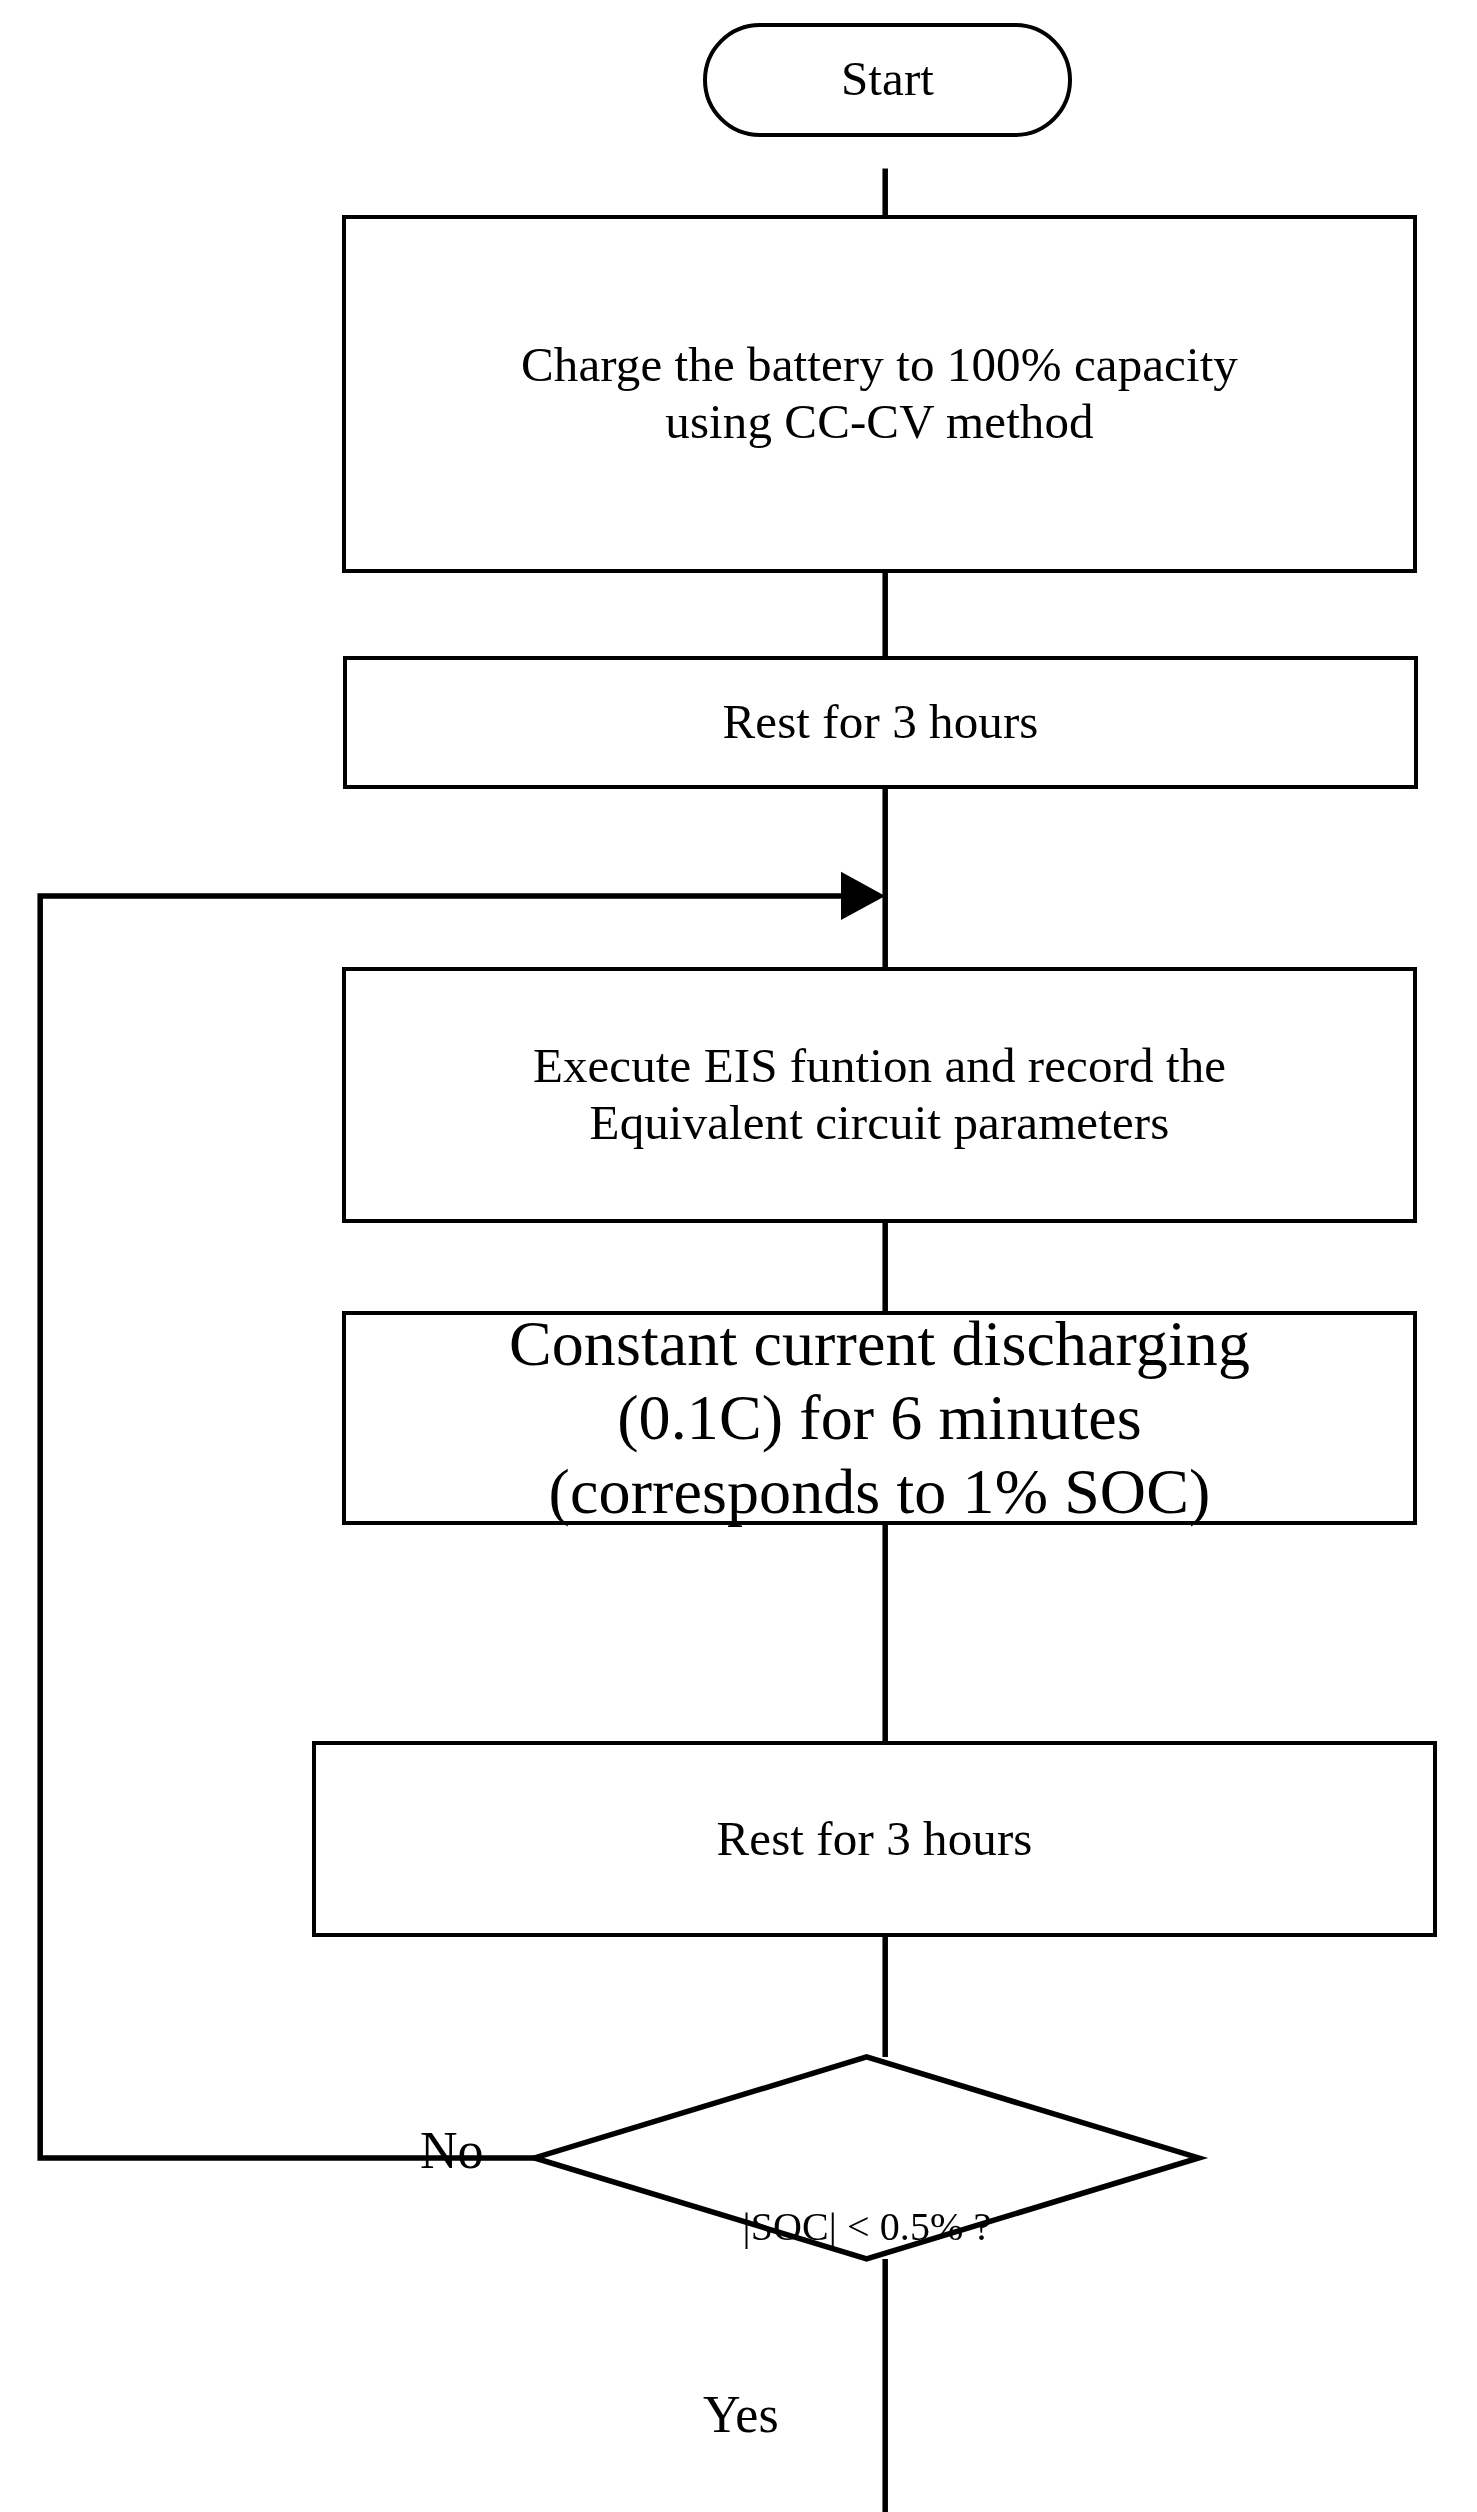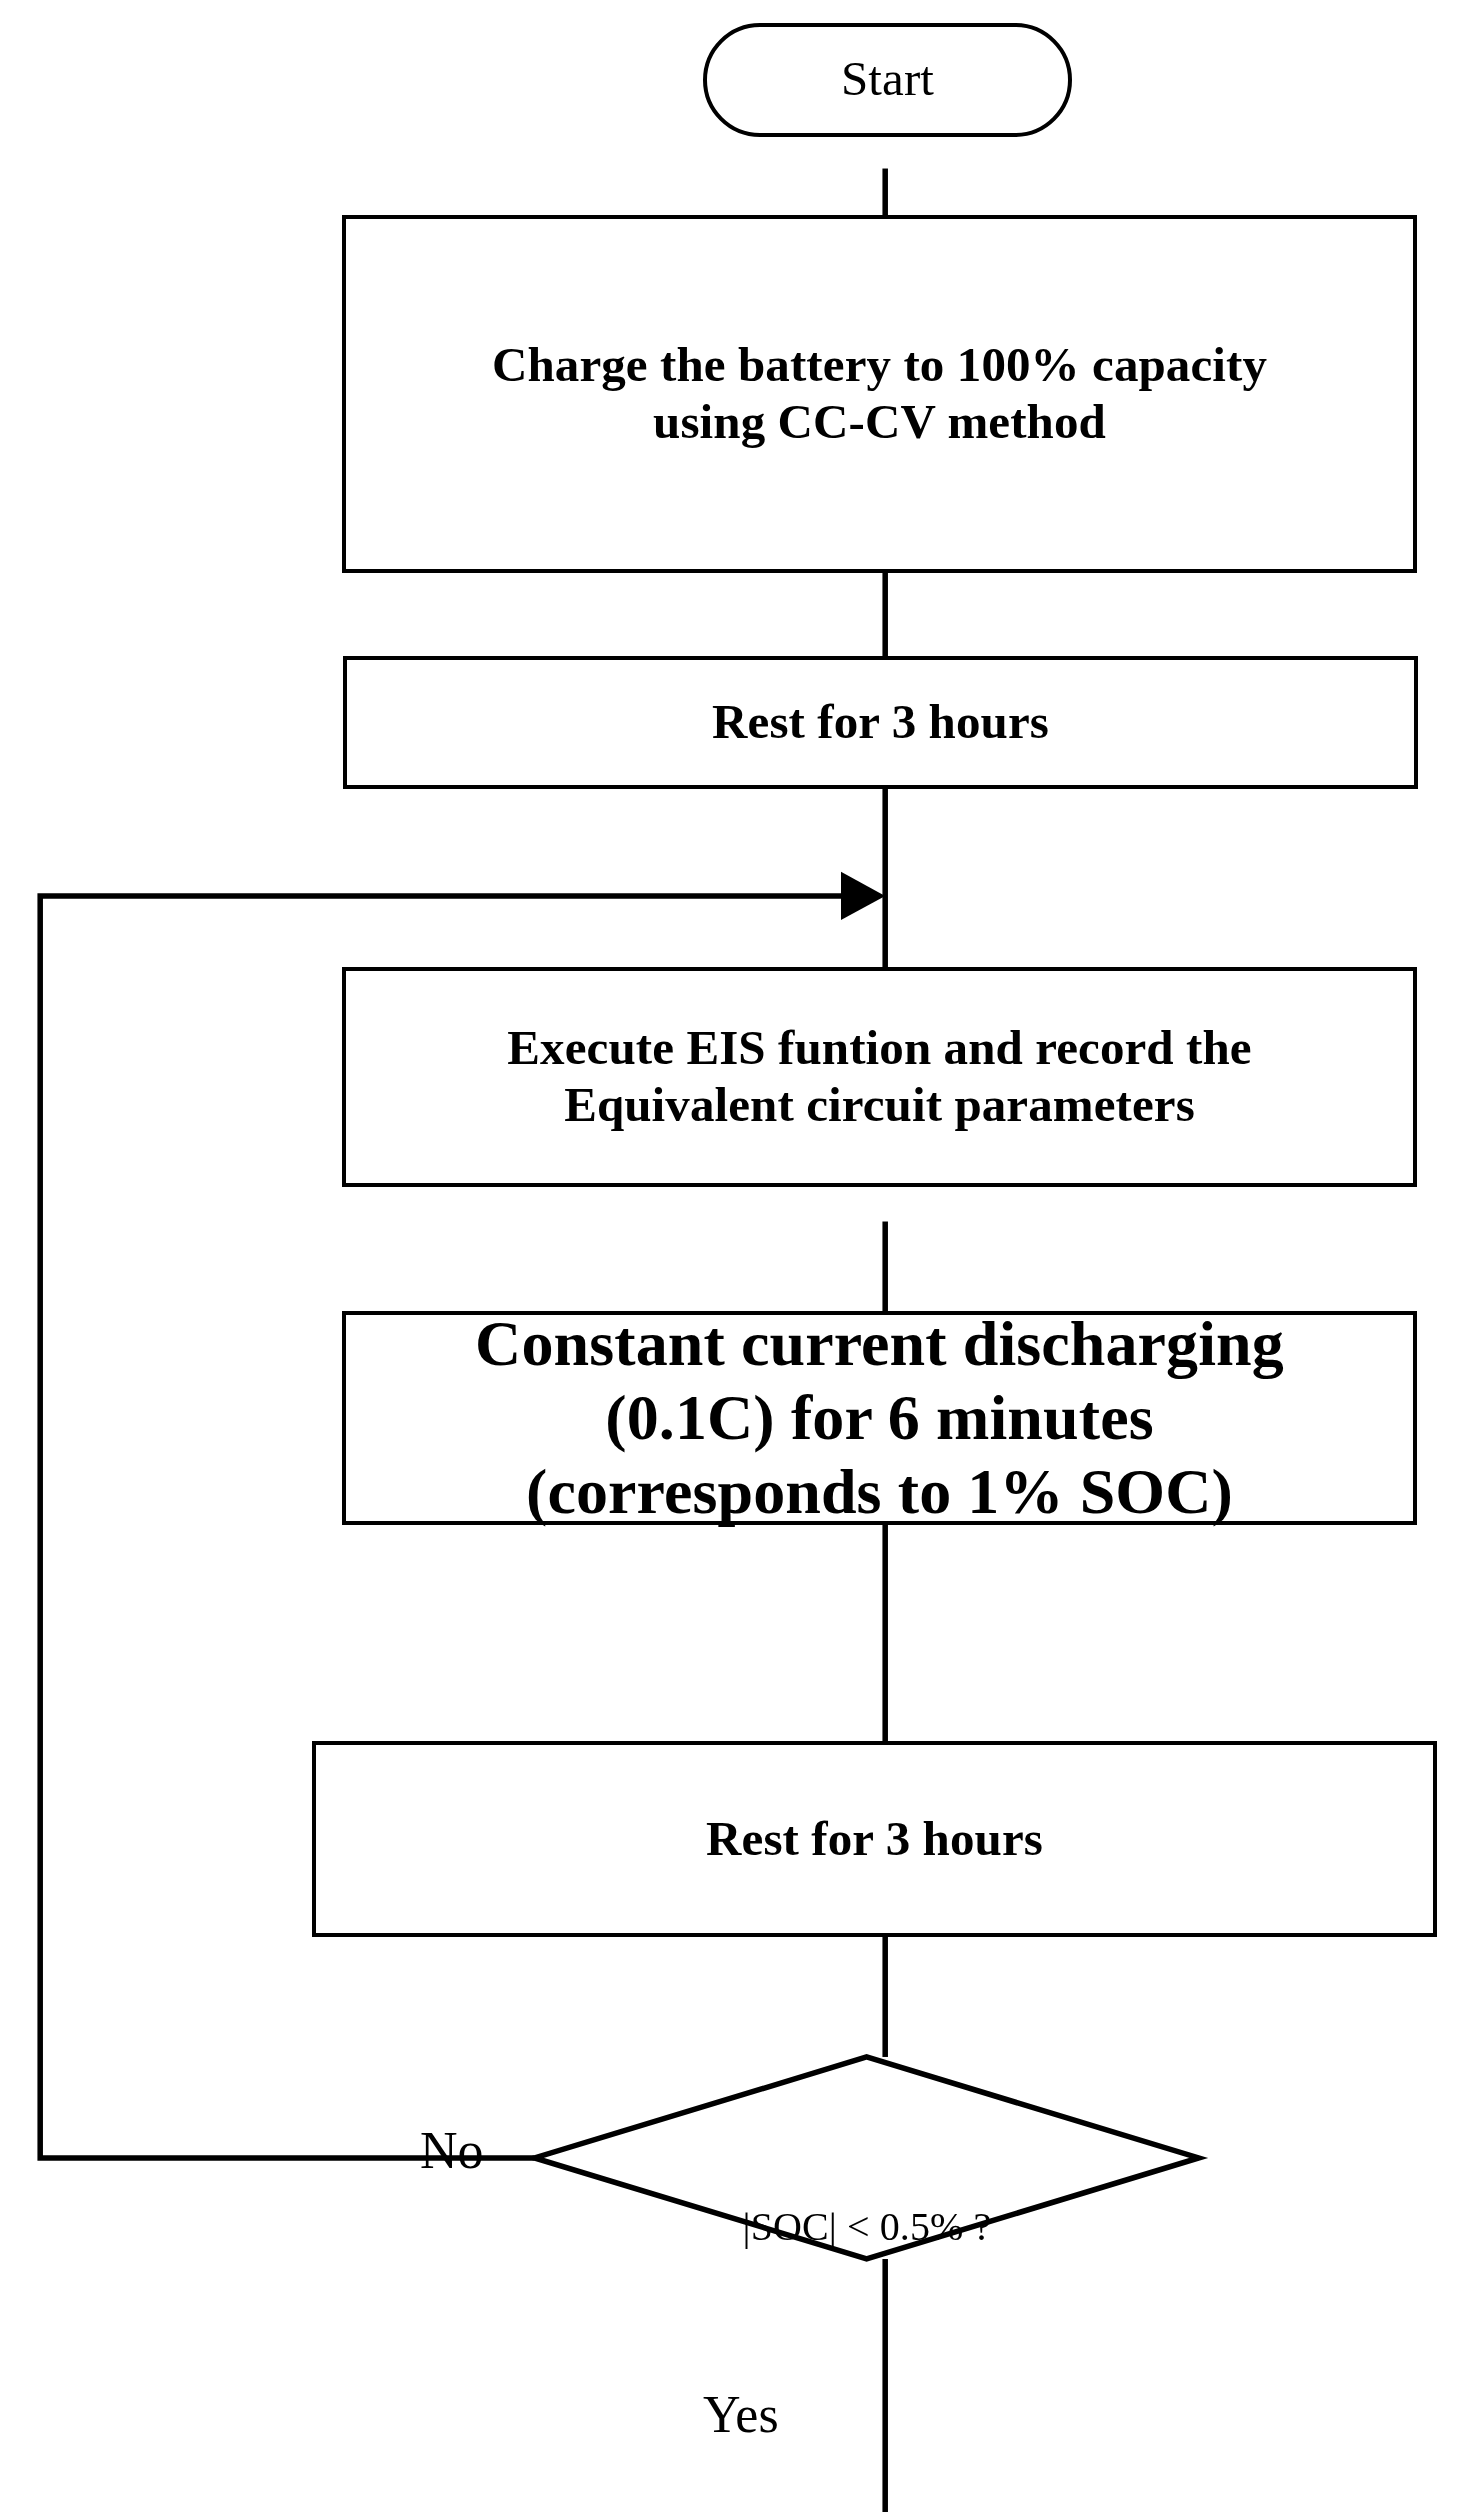--- a/index.html
+++ b/index.html
@@ -31,21 +31,20 @@
     background: #ffffff;
     color: #000000;
     display: flex;
     align-items: center;
     justify-content: center;
     text-align: center;
     z-index: 2;
   }
   .proc {
     border: 4.5px solid #000000;
-    font-weight: bold;
   }
   .term {
     border: 4.5px solid #000000;
   }
   .node .txt {
     display: block;
     width: 100%;
     line-height: 1.16;
     white-space: pre-line;
     letter-spacing: 0.1px;
@@ -61,21 +60,21 @@
     left: 342px; top: 215px; width: 1075px; height: 358px;
   }
   #node-charge .txt { font-size: 49px; }
 
   #node-rest1 {
     left: 343px; top: 656px; width: 1075px; height: 133px;
   }
   #node-rest1 .txt { font-size: 49px; }
 
   #node-eis {
-    left: 342px; top: 967px; width: 1075px; height: 220px;
+    left: 342px; top: 967px; width: 1075px; height: 256px;
   }
   #node-eis .txt { font-size: 49px; }
 
   #node-discharge {
     left: 342px; top: 1311px; width: 1075px; height: 214px;
   }
   #node-discharge .txt { font-size: 64px; }
 
   #node-rest2 {
     left: 312px; top: 1741px; width: 1125px; height: 196px;

